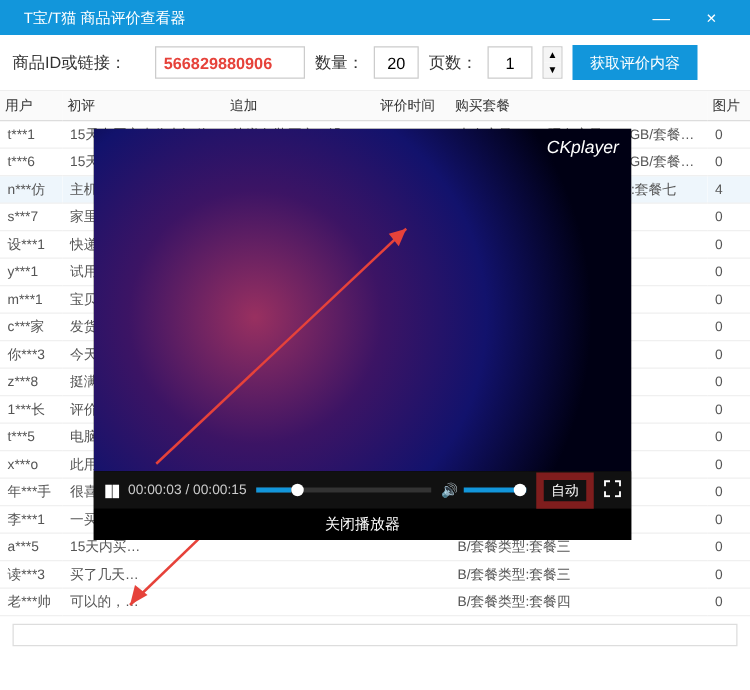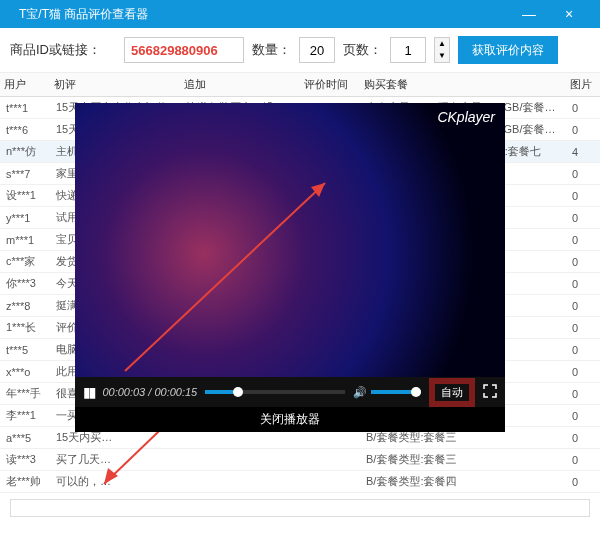--- a/index.html
+++ b/index.html
@@ -20,21 +20,21 @@
 th { text-align: left; padding: 4px 4px; border-bottom: 1px solid #ddd; background: #fafafa; font-weight: normal; color: #333; }
 td { padding: 3px 6px; border-bottom: 1px solid #f0f0f0; color: #555; white-space: nowrap; overflow: hidden; text-overflow: ellipsis; }
 tr.sel td { background: #eef6fc; }
 .player { position: absolute; top: 30px; left: 75px; width: 430px; background: #000; color: #fff; z-index: 10; }
 .player .stage { height: 274px; position: relative; overflow: hidden; }
 .player .brand { position: absolute; top: 6px; right: 10px; font-style: italic; font-size: 14px; }
 .stage-bg { position: absolute; inset: 0; background: radial-gradient(circle at 30% 55%, rgba(255,80,160,0.6) 0%, rgba(120,40,200,0.5) 30%, rgba(20,20,120,0.9) 55%, #000014 80%); }
 .arrow { position: absolute; top: 40px; left: 40px; pointer-events: none; }
 .controls { display: flex; align-items: center; height: 30px; background: #111; padding: 0 8px; gap: 8px; font-size: 11px; }
 .controls .pp { font-size: 14px; cursor: pointer; letter-spacing: -2px; }
-.controls .time { color: #ccc; font-style: italic; }
+.controls .time { color: #ccc; }
 .progress { flex: 1; height: 4px; background: #333; position: relative; }
 .progress .bar { position: absolute; left:0; top:0; bottom:0; width: 20%; background: #1296db; }
 .progress .dot { position: absolute; left: 20%; top: -3px; width: 10px; height: 10px; border-radius: 50%; background: #fff; }
 .vol { display: flex; align-items: center; gap: 4px; }
 .vol .track { width: 50px; height: 4px; background: #1296db; position: relative; }
 .vol .dot { position: absolute; right: 0; top: -3px; width: 10px; height: 10px; border-radius: 50%; background: #fff; }
 .autobox { border: 6px solid #7f1d1d; padding: 1px 6px; font-size: 11px; cursor: pointer; }
 .fs { cursor: pointer; }
 .closebar { background: #000; text-align: center; padding: 4px 10px; font-size: 12px; cursor: pointer; }
 .detail { border: 1px solid #ddd; margin: 6px 10px; padding: 8px; display: flex; gap: 10px; font-size: 11px; }

